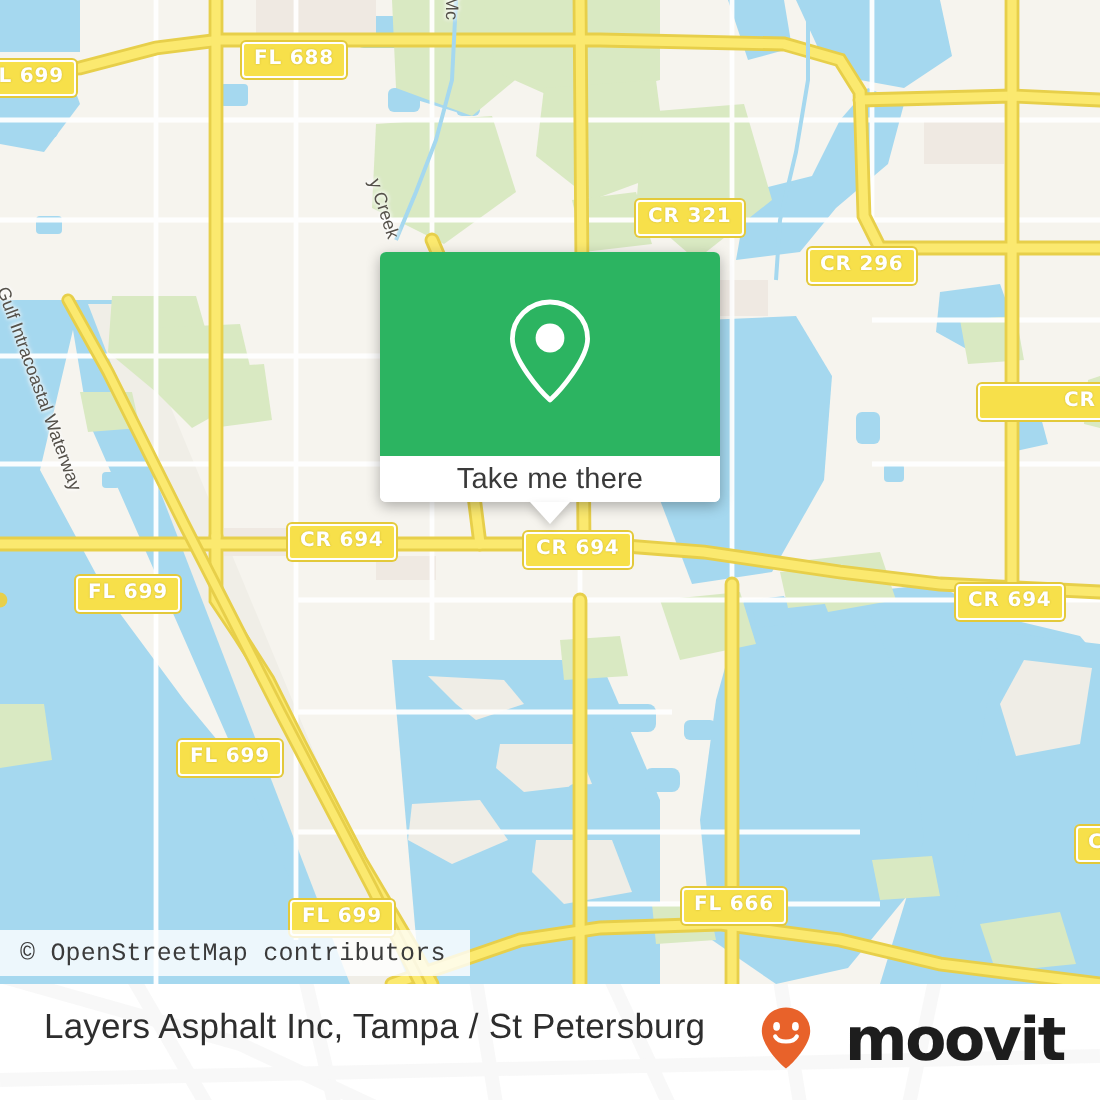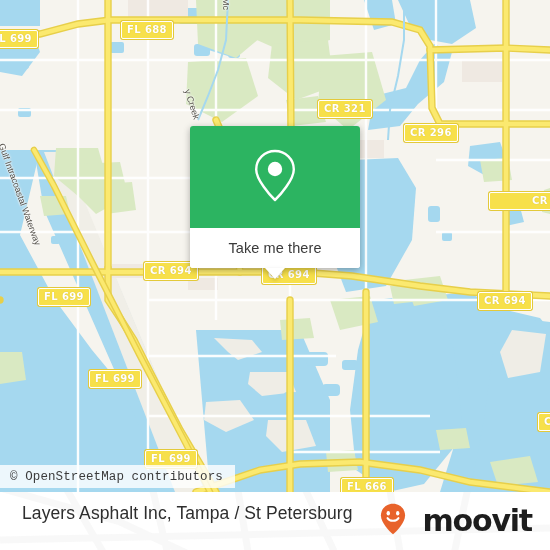--- a/index.html
+++ b/index.html
@@ -90,21 +90,21 @@
   }
   #popup-green {
     height: 102px;
     background: #2CB461;
     border-radius: 3px 3px 0 0;
     display: flex;
     align-items: center;
     justify-content: center;
   }
   #popup-action {
-    height: 40px;
+    height: 23px;
     background: #ffffff;
     border-radius: 0 0 3px 3px;
     display: flex;
     align-items: center;
     justify-content: center;
     color: #3a3a3a;
     font-size: 14.5px;
     font-family: "Liberation Sans", sans-serif;
     letter-spacing: .1px;
   }
@@ -327,21 +327,21 @@
     <div class="shield" style="left:74px;  top:21px;margin-left:47px;">FL 688</div>
     <div class="shield" style="left:289px; top:100px;margin-left:29px;">CR 321</div>
     <div class="shield" style="left:404px; top:124px;">CR 296</div>
     <div class="shield" style="left:489px; top:192px;padding-left:42px;">CR 1</div>
     <div class="shield" style="left:144px; top:262px;">CR 694</div>
     <div class="shield" style="left:262px; top:266px;">CR 694</div>
     <div class="shield" style="left:478px; top:292px;">CR 694</div>
     <div class="shield" style="left:38px;  top:288px;">FL 699</div>
     <div class="shield" style="left:89px;  top:370px;">FL 699</div>
     <div class="shield" style="left:145px; top:450px;">FL 699</div>
-    <div class="shield" style="left:341px; top:444px;margin-top:34px;">FL 666</div>
+    <div class="shield" style="left:341px; top:444px;">FL 666</div>
     <div class="shield" style="left:538px; top:413px;">CR</div>
 
     <div id="attribution">
       <span>© OpenStreetMap contributors</span>
     </div>
 
     <div id="popup-card">
       <div id="popup-green">
         <span>
           <svg width="44" height="54" viewBox="0 0 44 54" xmlns="http://www.w3.org/2000/svg">

